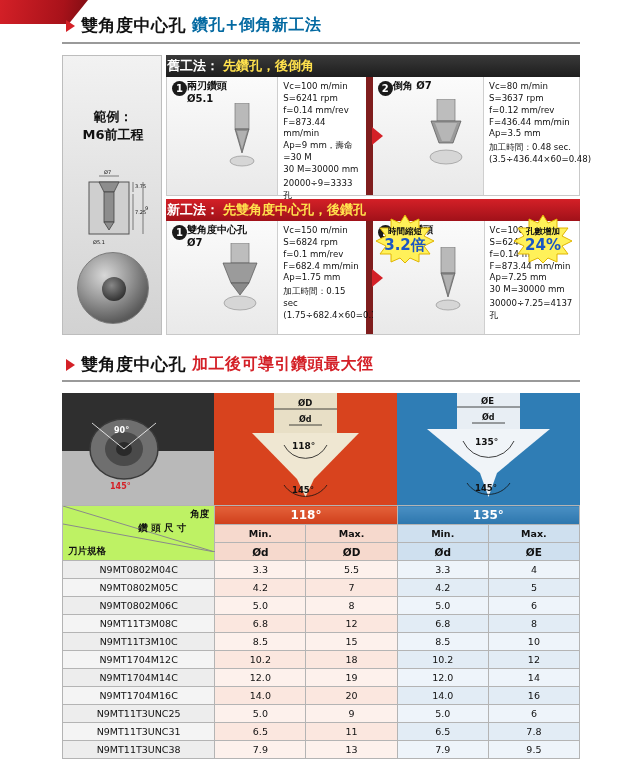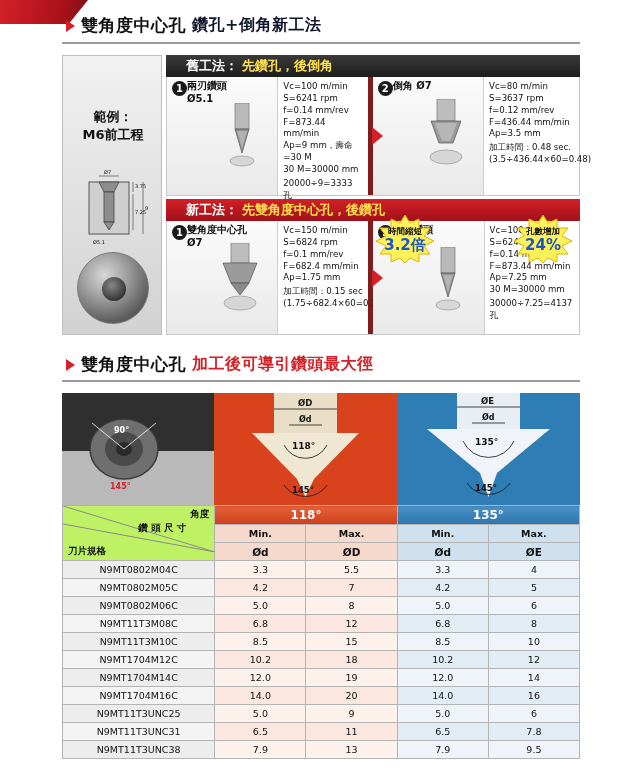--- a/index.html
+++ b/index.html
@@ -27,21 +27,21 @@
     width: 0; height: 0;
     border-left: 9px solid #d42027;
     border-top: 6px solid transparent;
     border-bottom: 6px solid transparent;
   }
   .sec-head .t1 {
     font-size: 17px; font-weight: bold; color: #111;
     letter-spacing: 0.5px;
   }
   .sec-head .t2 {
-    font-size: 16px; font-weight: bold; color: #0f172a;
+    font-size: 16px; font-weight: bold; color: #0369a1;
     letter-spacing: 0.5px;
   }
   .sec-rule {
     position: absolute;
     height: 2px; background: #9a9a9a;
   }
   .corner-red {
     position: absolute;
     left: 0; top: 0;
     width: 88px; height: 24px;
@@ -97,21 +97,21 @@
 
   
   .band {
     position: absolute;
     left: 104px;
     width: 414px;
   }
   .band-title {
     height: 22px;
     display: flex; align-items: center;
-    padding-left: 20px;
+    padding-left: 1px;
     font-size: 13px; font-weight: bold;
     color: #fff;
   }
   .band-title .lead { color: #fff; margin-right: 4px; }
   .band-title .hl { color: #ffe14d; }
   .band-old { background: linear-gradient(180deg,#3a3a3a,#1d1d1d); }
   .band-new { background: linear-gradient(180deg,#d42027,#a01119); }
 
   .band-body {
     position: relative;
@@ -128,21 +128,21 @@
     position: relative;
     padding: 4px 5px;
   }
   .cell.img {
     width: 112px;
     background: linear-gradient(180deg,#fbfbfb,#e9e9e9);
     border-right: 1px solid #cfcfcf;
   }
   .cell.txt {
     width: 95px;
-    border-right: 5px solid #7f1d1d;
+    border-right: 7px solid #7f1d1d;
     background: #fff;
   }
   .cell.txt.last { border-right: none; }
 
   .numbadge {
     position: absolute;
     left: 5px; top: 4px;
     width: 15px; height: 15px;
     border-radius: 50%;
     background: #1a1a1a;

